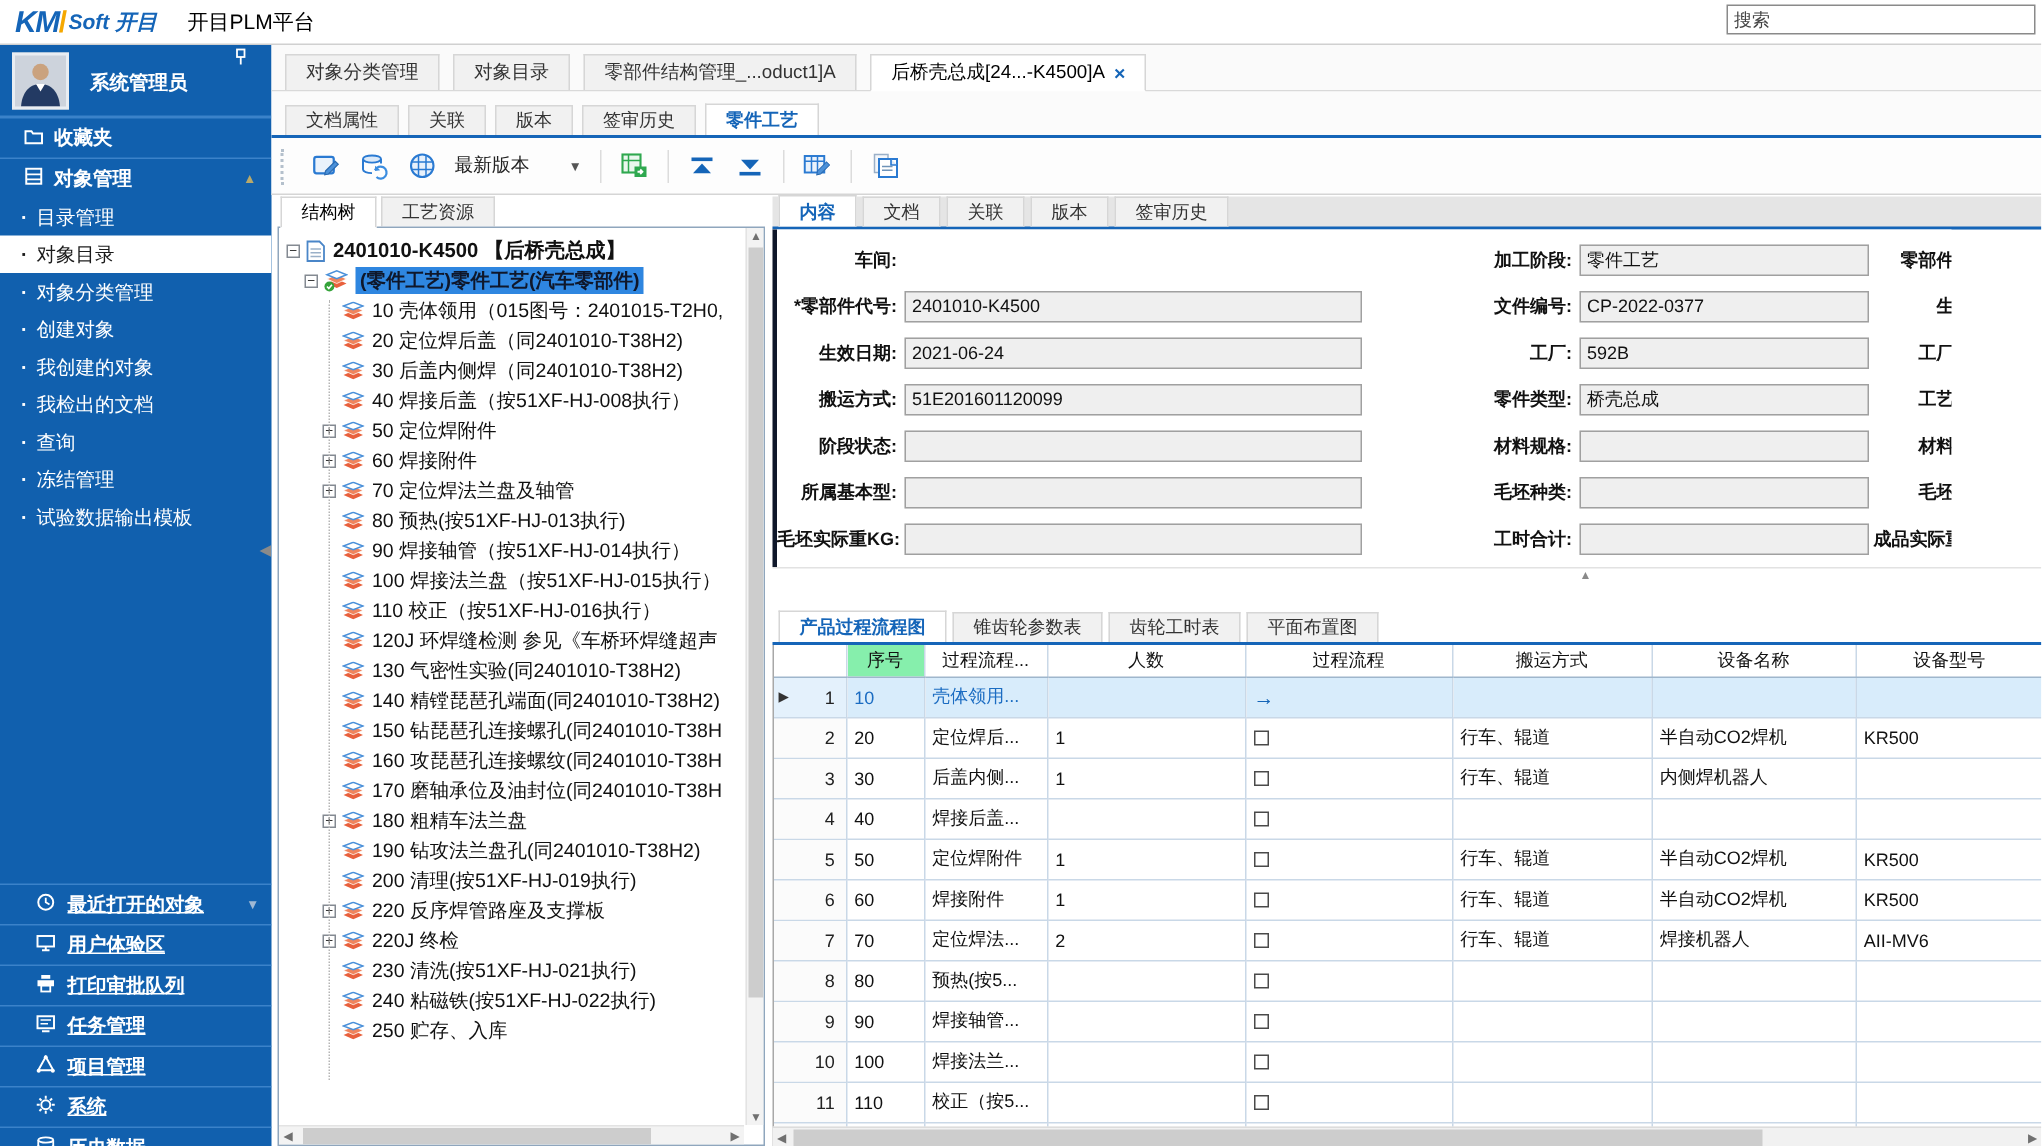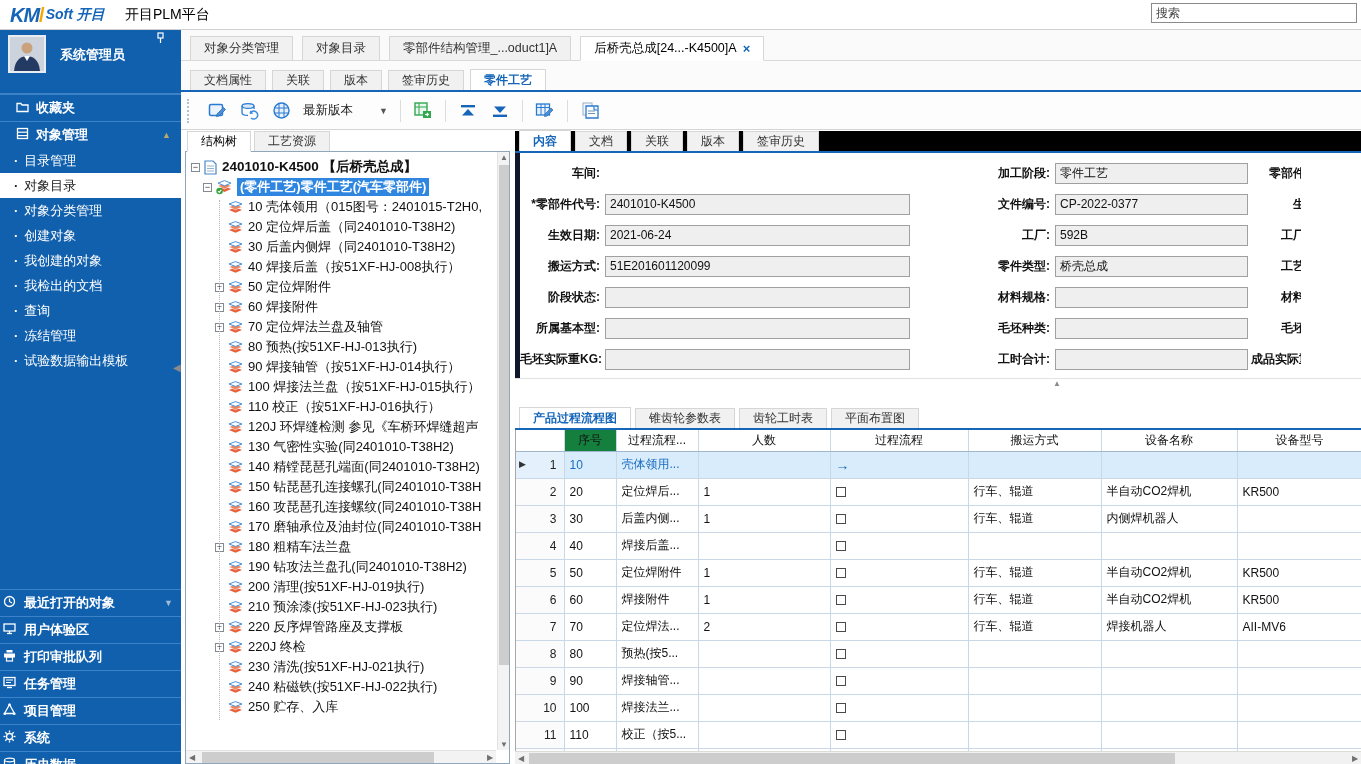--- a/index.html
+++ b/index.html
@@ -12,43 +12,43 @@
   .logo { position:absolute; left:10px; top:3px; height:24px; display:flex; align-items:center; font-style:italic; font-weight:bold; }
   .logo .km { font-size:20px; color:#1565b8; letter-spacing:-1px; position:relative; }
   .logo .km i { font-style:normal; color:#f5a800; }
   .logo .soft { font-size:14px; color:#1565b8; margin-left:2px; }
   .apptitle { position:absolute; left:125px; top:6px; font-size:14px; color:#000; font-weight:normal; }
   .search { position:absolute; right:4px; top:3px; width:206px; height:20px; border:1px solid #8a8a8a; background:#fff; font-size:12px; padding:0 4px; color:#333; }
   .search::placeholder { color:#444; }
 
   
   .side { position:absolute; left:0; top:30px; width:181px; height:734px; background:#1160ae; color:#fff; overflow:hidden; }
-  .userrow { position:relative; height:64px; border-bottom:1px solid #3b82c9; }
+  .userrow { position:relative; height:48px; border-bottom:1px solid #3b82c9; }
   .avatar { position:absolute; left:8px; top:5px; width:38px; height:38px; background:#cdd3dc; border:2px solid #e9edf2; }
   .uname { position:absolute; left:60px; top:16px; font-size:13px; font-weight:bold; }
   .pin { position:absolute; right:16px; top:2px; }
   .srow { position:relative; display:flex; align-items:center; height:27px; padding-left:16px; font-size:13px; font-weight:bold; border-top:1px solid #3b82c9; }
   .srow .lbl { margin-left:7px; }
   .caret-up { position:absolute; right:10px; color:#b9a96a; font-size:9px; }
   .subwrap {}
   .subitem { display:flex; align-items:center; height:25px; padding-left:14px; font-size:13px; color:#fff; cursor:default; }
   .subitem .dot { margin-right:6px; font-weight:bold; }
   .subitem.sel { background:#fff; color:#1a1a1a; }
   .bwrap { position:absolute; left:0; top:559px; width:181px; }
-  .bitem { position:relative; display:flex; align-items:center; height:27px; padding-left:3px; font-size:13px; font-weight:bold; border-top:1px solid #3b82c9; }
+  .bitem { position:relative; display:flex; align-items:center; height:27px; padding-left:24px; font-size:13px; font-weight:bold; border-top:1px solid #3b82c9;text-decoration:underline; }
   .bitem .lbl { margin-left:8px; }
   .bitem .dd { position:absolute; right:8px; color:#9fb8d4; font-size:9px; }
   .collapse-handle { position:absolute; left:173px; top:362px; color:#8a8a8a; font-size:10px; z-index:5; }
 
   
   .tabbar { position:absolute; display:flex; align-items:flex-end; background:#fafafa; }
   .maintabs { left:181px; top:30px; width:1180px; height:31px; border-bottom:1px solid #d9d9d9; padding-left:9px; gap:9px; }
   .doctabs { left:181px; top:61px; width:1180px; height:31px; border-bottom:2px solid #1565b8; padding-left:9px; gap:6px; background:#fbfbfb; }
   .treetabs { left:185px; top:130px; width:326px; height:21px; background:#fff; padding-left:2px; gap:3px; }
-  .detailtabs { left:515px; top:131px; width:846px; height:22px; border-bottom:2px solid #1565b8; padding-left:4px; gap:4px; background:#000000; }
+  .detailtabs { left:515px; top:131px; width:846px; height:22px; border-bottom:2px solid #1565b8; padding-left:4px; gap:4px; background:#e5e5e5; }
   .bottomtabs { left:515px; top:408px; width:846px; height:22px; border-bottom:2px solid #1565b8; padding-left:4px; gap:4px; background:#fff; }
   .tab { display:flex; align-items:center; height:24px; padding:0 13px; background:#f1f1f1; border:1px solid #d6d6d6; border-bottom:none; font-size:12.5px; color:#333; white-space:nowrap; cursor:default; }
   .tab.active { background:#fff; color:#000; position:relative; z-index:2; margin-bottom:-1px; height:25px; border-bottom:1px solid #fff; }
   .doctabs .tab, .detailtabs .tab, .bottomtabs .tab, .treetabs .tab { height:20px; font-size:12px; }
   .doctabs .tab.active, .detailtabs .tab.active, .bottomtabs .tab.active { height:21px; margin-bottom:0; border-bottom:none; color:#1565b8; font-weight:bold; }
   .treetabs .tab.active { height:21px; margin-bottom:-1px; color:#000; border-bottom:1px solid #fff; }
   .closex { margin-left:6px; color:#1565b8; font-weight:bold; font-size:13px; }
 
   
   .toolbar { position:absolute; left:181px; top:92px; width:1180px; height:38px; background:#fdfdfd; border-bottom:1px solid #d5d5d5; display:flex; align-items:center; padding-left:6px; }
@@ -60,45 +60,45 @@
 
   
   .treebox { position:absolute; left:185px; top:151px; width:325px; height:613px; border:1px solid #8fa6bd; background:#fff; overflow:hidden; }
   .trow { display:flex; align-items:center; height:20px; white-space:nowrap; font-size:13px; }
   .trow.root { margin-top:5px; padding-left:5px; font-weight:bold; font-size:13.5px; }
   .trow.proc { padding-left:17px; }
   .trow.leaf { padding-left:29px; }
   .ebox { width:9px; height:9px; border:1px solid #848a92; background:#fff; display:inline-flex; align-items:center; justify-content:center; font-size:9px; line-height:7px; color:#333; margin-right:4px; flex:none; font-weight:normal; }
   .stub { width:13px; flex:none; }
   .ticon { margin-right:5px; flex:none; display:inline-flex; }
-  .hl { background:#2e86e0; color:#ffffff; font-weight:bold; padding:0 3px; }
+  .hl { background:#2e86e0; color:#0f172a; font-weight:bold; padding:0 3px; }
   .vguide { position:absolute; left:33px; top:48px; height:520px; border-left:1px dotted #b5b5b5; }
   .vscroll { position:absolute; right:0; top:0; width:12px; bottom:13px; background:#f3f3f3; border-left:1px solid #e3e3e3; }
   .hscroll { position:absolute; left:0; right:13px; bottom:0; height:13px; background:#f3f3f3; border-top:1px solid #e3e3e3; }
   .sthumbv { position:absolute; left:1px; width:10px; background:#cdcdcd; }
   .sthumbh { position:absolute; top:1px; height:11px; background:#cdcdcd; }
   .sarrow { position:absolute; color:#707070; font-size:8px; width:12px; text-align:center; }
 
   
-  .formbox { position:absolute; left:515px; top:153px; width:786px; height:225px; background:#fff; border-left:5px solid #0f172a; overflow:hidden; }
+  .formbox { position:absolute; left:515px; top:153px; width:786px; height:225px; background:#fff; border-left:3px solid #0f172a; overflow:hidden; }
   .fcol { position:absolute; top:9px; }
   .fcol1 { left:0; } .fcol2 { left:433px; } .fcol3 { left:712px; }
   .frow { display:flex; align-items:center; height:22px; margin-bottom:9px; }
   .flabel { font-weight:bold; text-align:right; padding-right:5px; white-space:nowrap; flex:none; }
   .fcol1 .flabel { width:85px; } .fcol2 .flabel { width:102px; } .fcol3 .flabel { width:106px; }
   .finput { height:21px; background:#efefef; border:1px solid #a0a0a0; font-size:12px; padding:0 4px; color:#111; flex:none; font-family:inherit; }
   .fcol1 .finput { width:305px; } .fcol2 .finput { width:193px; } .fcol3 .finput { width:130px; }
   .hsplit { position:absolute; left:515px; top:378px; width:846px; height:9px; background:#fff; border-top:1px solid #e2e2e2; }
   .hsplit .grip { position:absolute; left:538px; top:0px; color:#8a8a8a; font-size:8px; }
 
   
   .tablewrap { position:absolute; left:515px; top:430px; width:846px; height:334px; overflow:hidden; border-left:1px solid #a8a8a8; background:#fff; }
   table.grid { border-collapse:collapse; table-layout:fixed; width:846px; }
   table.grid th { height:21px; font-weight:normal; background:#fff; border-right:1px solid #c9d8e7; border-bottom:1px solid #9fb6cc; font-size:12px; text-align:center; white-space:nowrap; overflow:hidden; }
-  table.grid th.seqh { background:#15803d;margin-top:44px; }
+  table.grid th.seqh { background:#86efac;margin-top:44px; }
   table.grid td { height:27px; border-right:1px solid #c9d8e7; border-bottom:1px solid #c9d8e7; font-size:12px; padding:0 5px; white-space:nowrap; overflow:hidden; background:#fff; }
   table.grid td.gut { text-align:right; padding-right:7px; background:#fbfbfb; color:#222; position:relative; }
   tr.sel td { background:#d8ecfb; }
   tr.sel td.gut { background:#e4f1fc; }
   tr.sel td.cseq, tr.sel td.cname { color:#1b6cc2; }
   .rowmark { position:absolute; left:3px; top:7px; font-size:9px; color:#333; }
   .cbx { display:inline-block; width:10px; height:10px; border:1.5px solid #4a4a4a; background:#fff; vertical-align:middle; }
   .flowarrow { color:#1565b8; font-weight:bold; font-size:14px; }
   .flowtri { color:#555; font-size:12px; }
   .tblscroll { position:absolute; left:515px; top:751px; width:846px; height:13px; background:#f1f1f1; border-top:1px solid #dcdcdc; z-index:6; }
@@ -615,31 +615,20 @@
           <span class="ticon">
             <svg width="15" height="13" viewBox="0 0 15 13">
               <path d="M1 9 L7.5 6.2 L14 9 L7.5 11.8 Z" fill="#e8603c"></path>
               <path d="M1 6 L7.5 3.2 L14 6 L7.5 8.8 Z" fill="#f0845c" stroke="#fff" stroke-width="0.5"></path>
               <path d="M1 3 L7.5 0.6 L14 3 L7.5 5.4 Z" fill="#fff" stroke="#4a90d9"></path>
             </svg>
           </span>
           <span>200 清理(按51XF-HJ-019执行)</span>
         </div>
         <div class="trow leaf">
-          <span class="stub"></span>
-          <span class="ticon">
-            <svg width="15" height="13" viewBox="0 0 15 13">
-              <path d="M1 9 L7.5 6.2 L14 9 L7.5 11.8 Z" fill="#e8603c"></path>
-              <path d="M1 6 L7.5 3.2 L14 6 L7.5 8.8 Z" fill="#f0845c" stroke="#fff" stroke-width="0.5"></path>
-              <path d="M1 3 L7.5 0.6 L14 3 L7.5 5.4 Z" fill="#fff" stroke="#4a90d9"></path>
-            </svg>
-          </span>
-          <span>210 预涂漆(按51XF-HJ-023执行)</span>
-        </div>
-        <div class="trow leaf">
           <span class="ebox">+</span>
           <span class="ticon">
             <svg width="15" height="13" viewBox="0 0 15 13">
               <path d="M1 9 L7.5 6.2 L14 9 L7.5 11.8 Z" fill="#e8603c"></path>
               <path d="M1 6 L7.5 3.2 L14 6 L7.5 8.8 Z" fill="#f0845c" stroke="#fff" stroke-width="0.5"></path>
               <path d="M1 3 L7.5 0.6 L14 3 L7.5 5.4 Z" fill="#fff" stroke="#4a90d9"></path>
             </svg>
           </span>
           <span>220 反序焊管路座及支撑板</span>
         </div>

